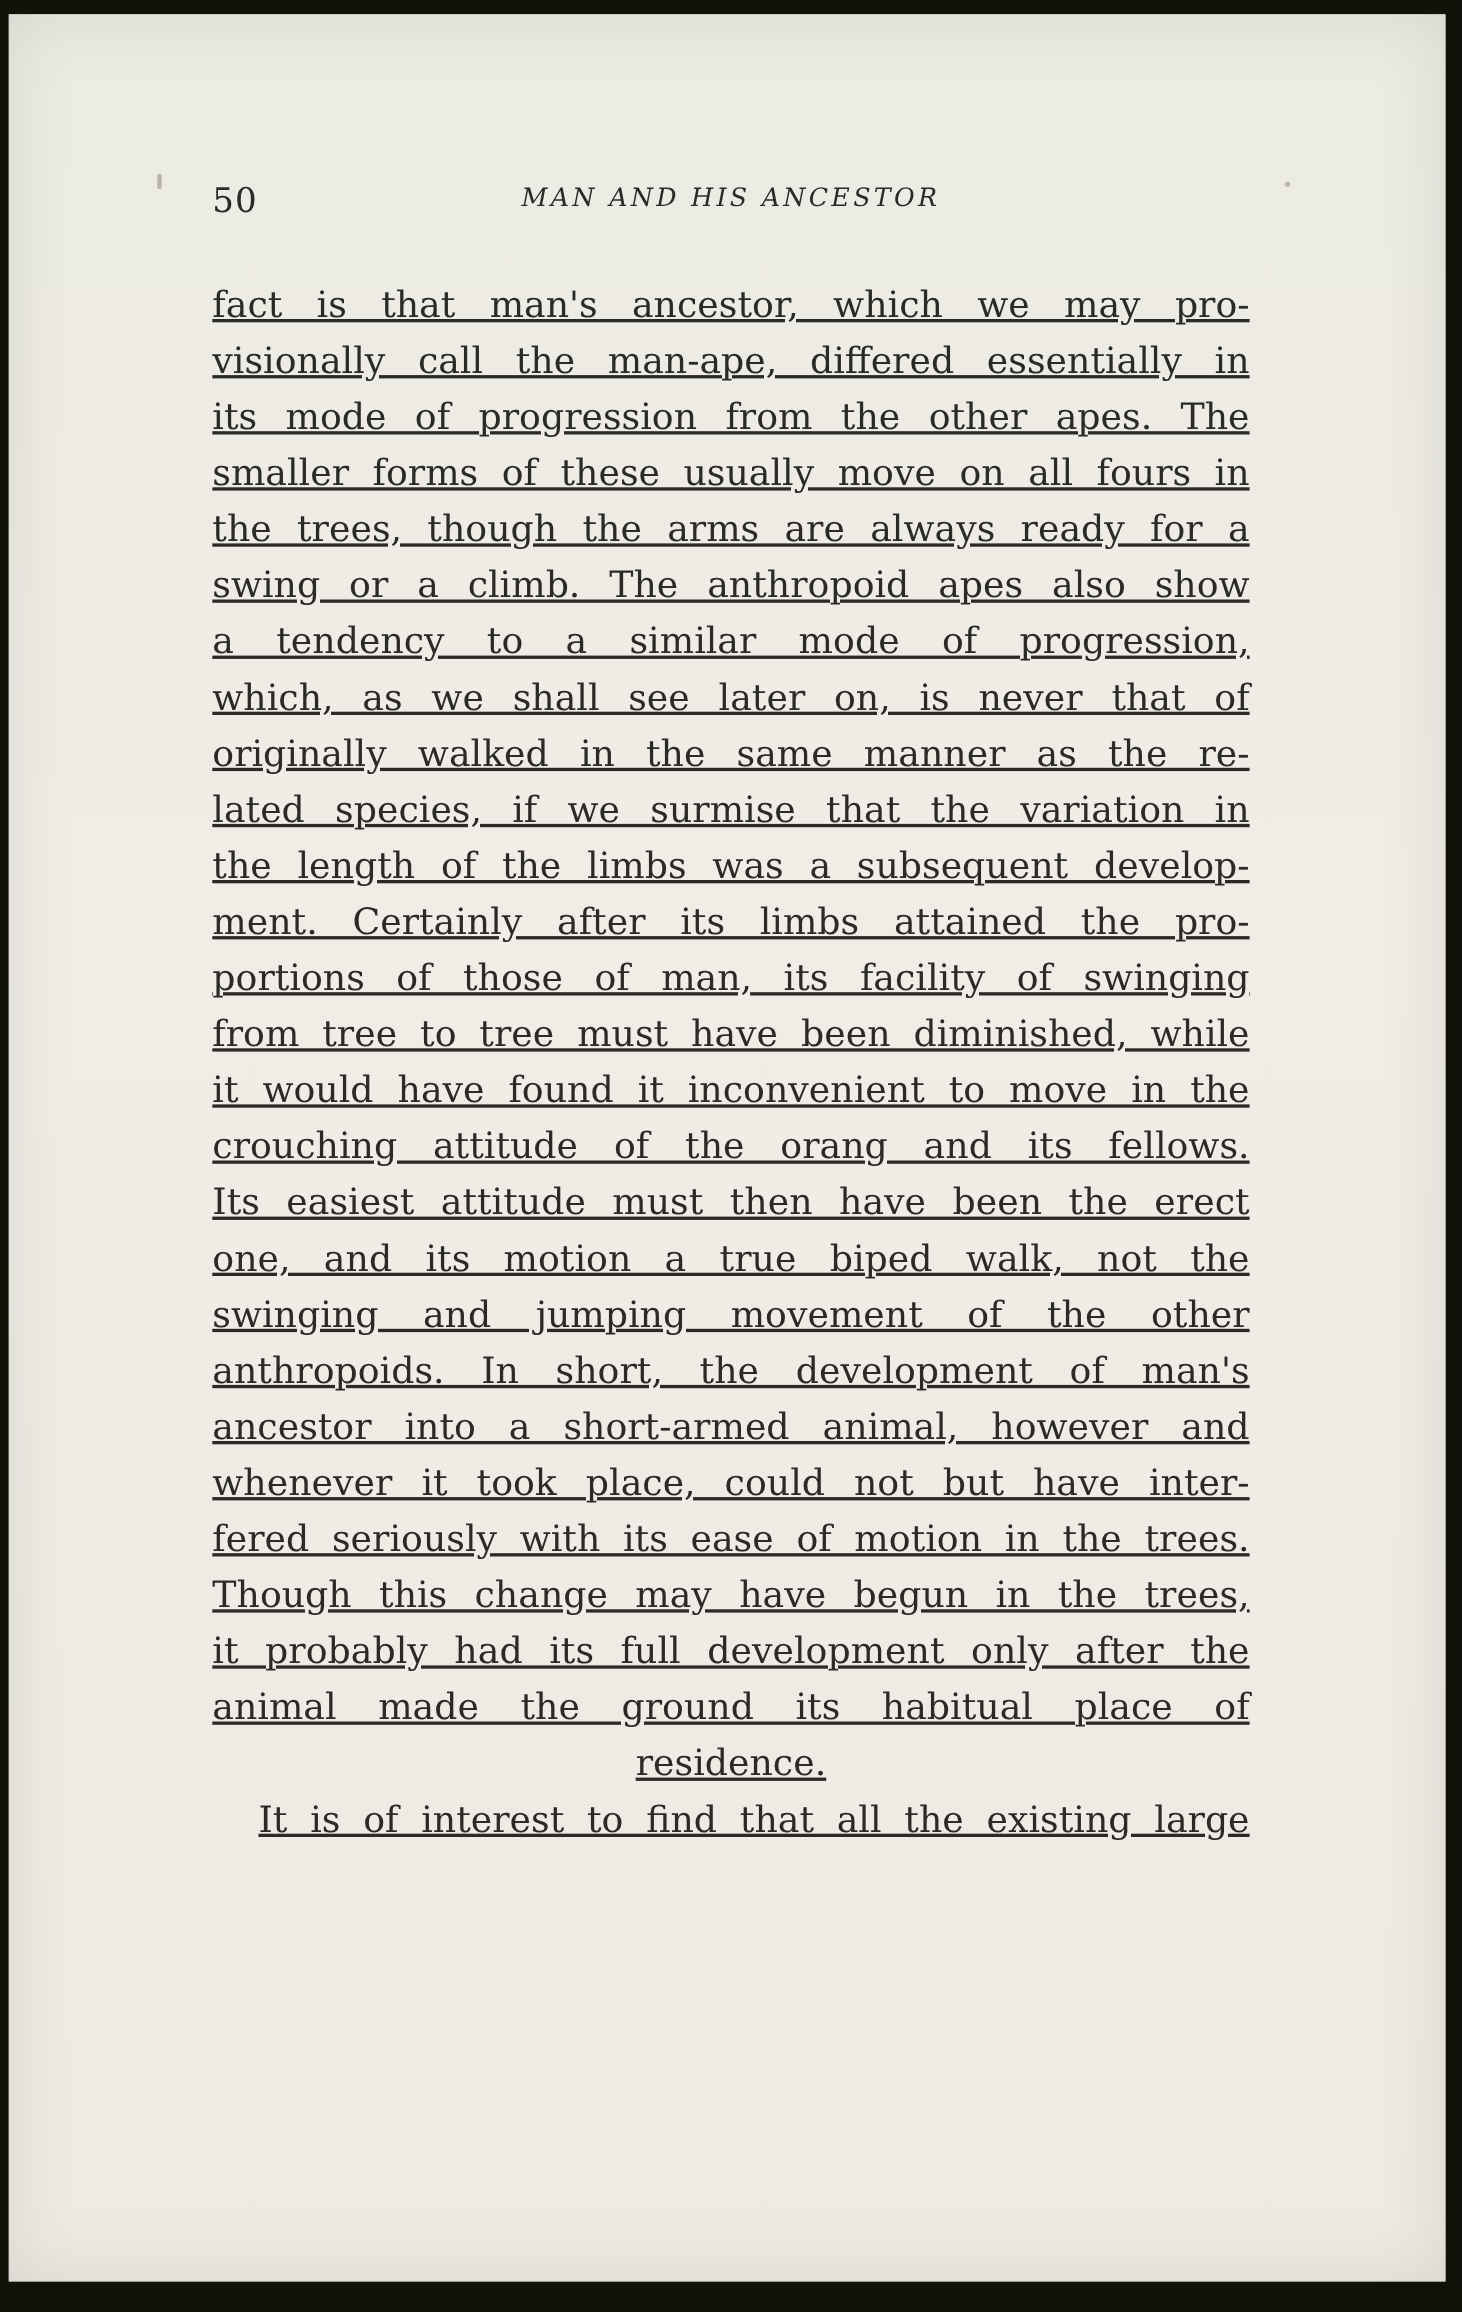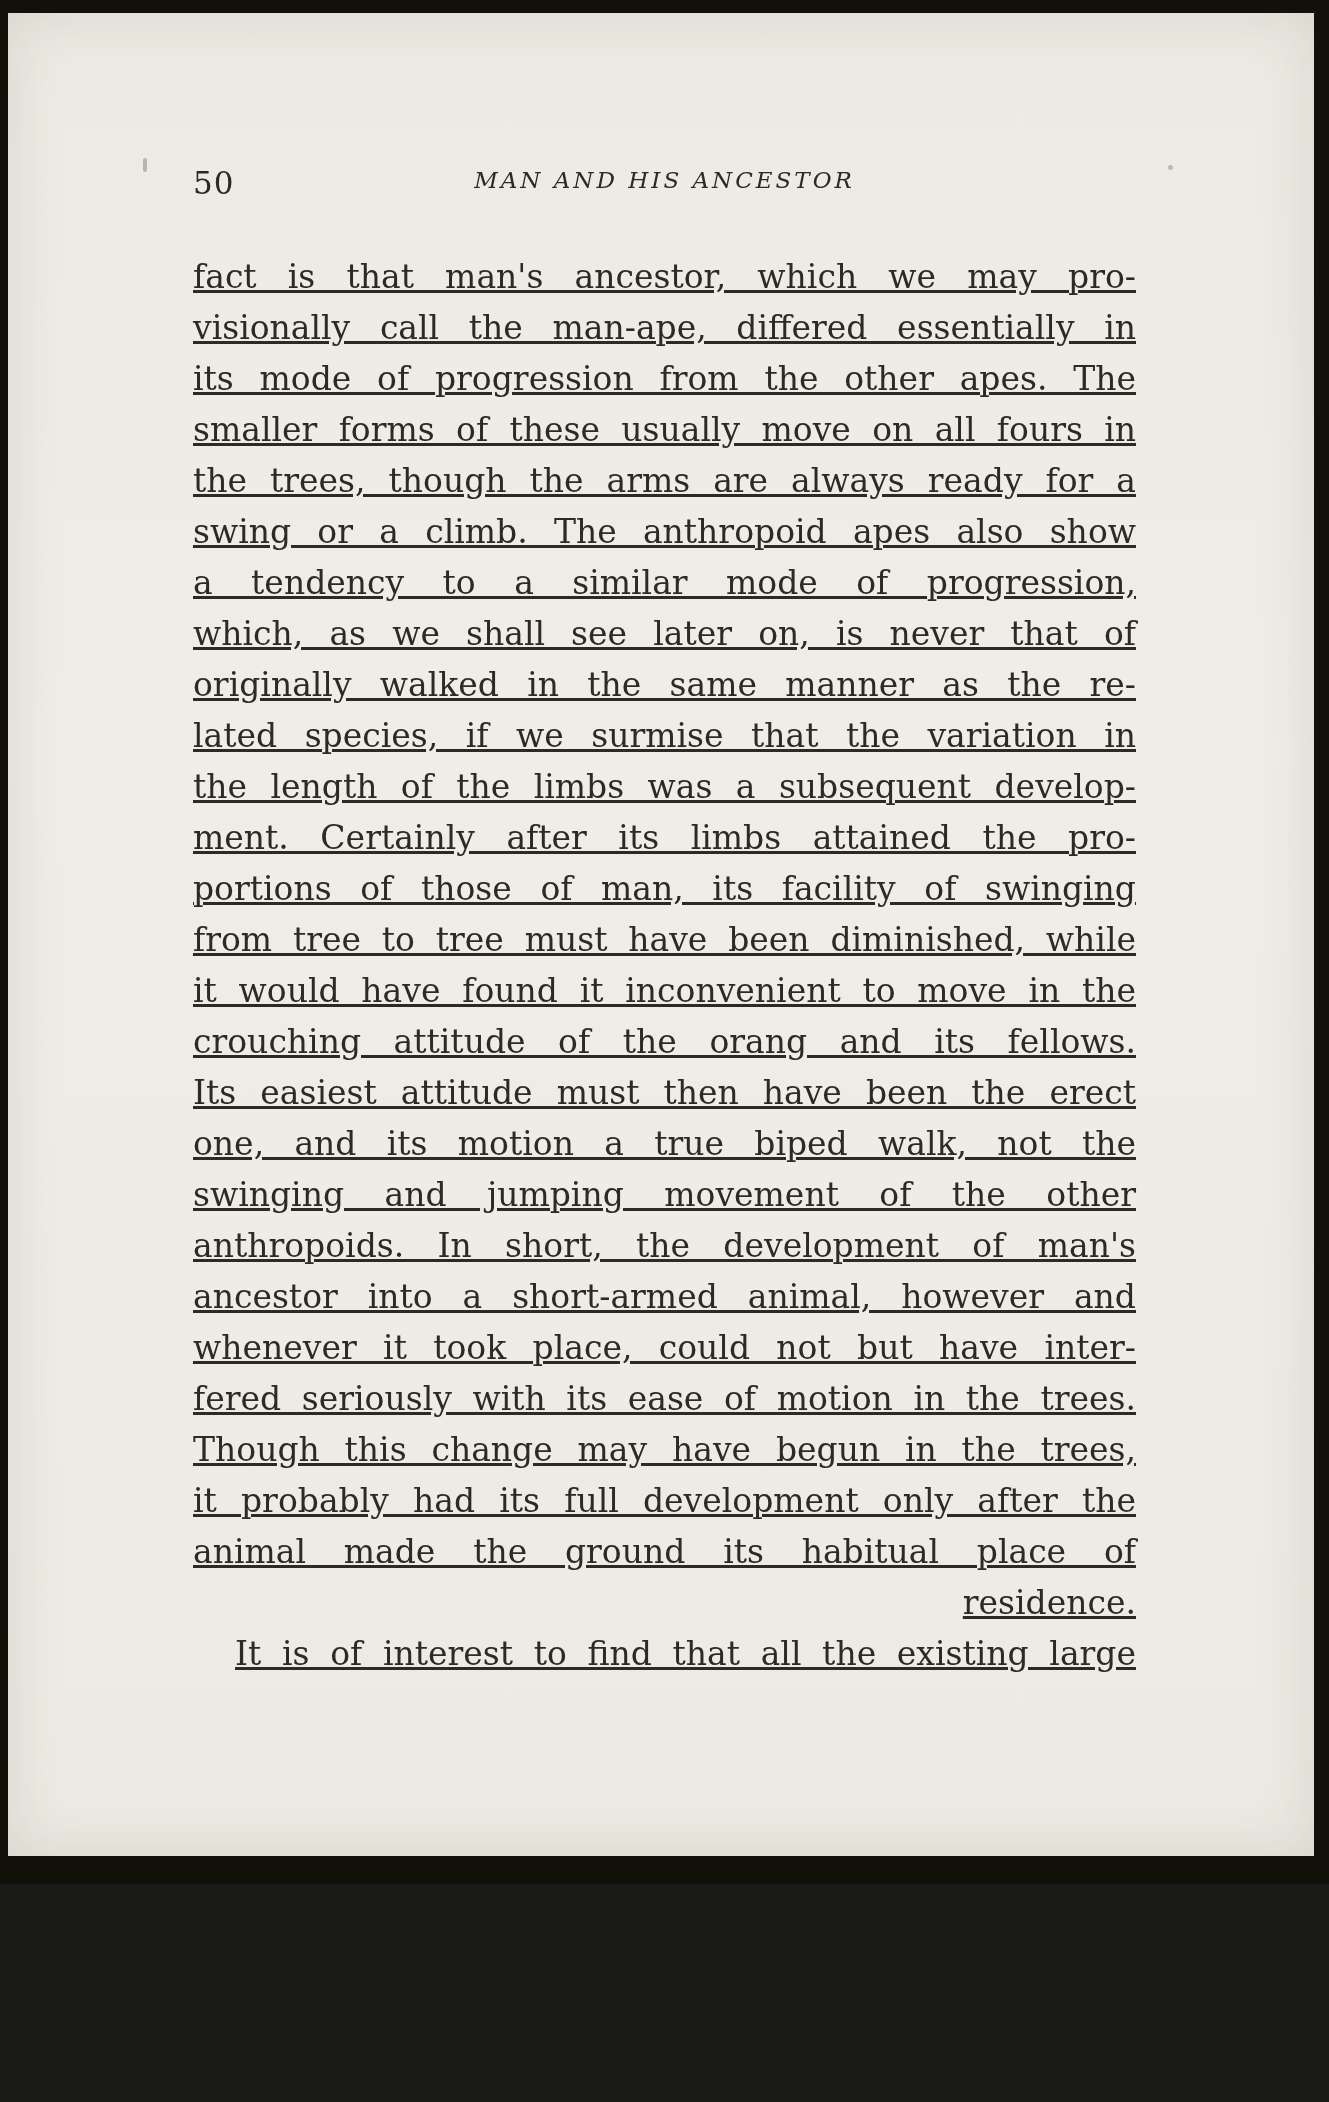--- a/index.html
+++ b/index.html
@@ -3,21 +3,21 @@
 <meta charset="utf-8">
 <style>
   html, body { margin: 0; padding: 0; }
   body {
     background: #1a1a18;
     font-family: "DejaVu Serif", "Liberation Serif", serif;
   }
   .scan-frame {
     position: relative;
     width: 1329px;
-    height: 1884px;
+    height: 2102px;
     background: #111009;
     overflow: hidden;
   }
   .page {
     position: absolute;
     top: 13px;
     left: 8px;
     right: 15px;
     bottom: 28px;
     background: #edebe4;
@@ -47,21 +47,21 @@
     letter-spacing: 3px;
     padding-top: 4px;
     white-space: nowrap;
   }
   .body-text {
     font-size: 33px;
     line-height: 51px;
     word-spacing: 2px;
     text-decoration: underline;
   }
-  .line { text-align: right; }
+  .line { text-align: center; }
   .line.j {
     text-align: justify;
     text-align-last: justify;
   }
   .line.ind { text-indent: 42px; }
   .speck {
     position: absolute;
     background: #8d887c;
     border-radius: 50%;
   }

